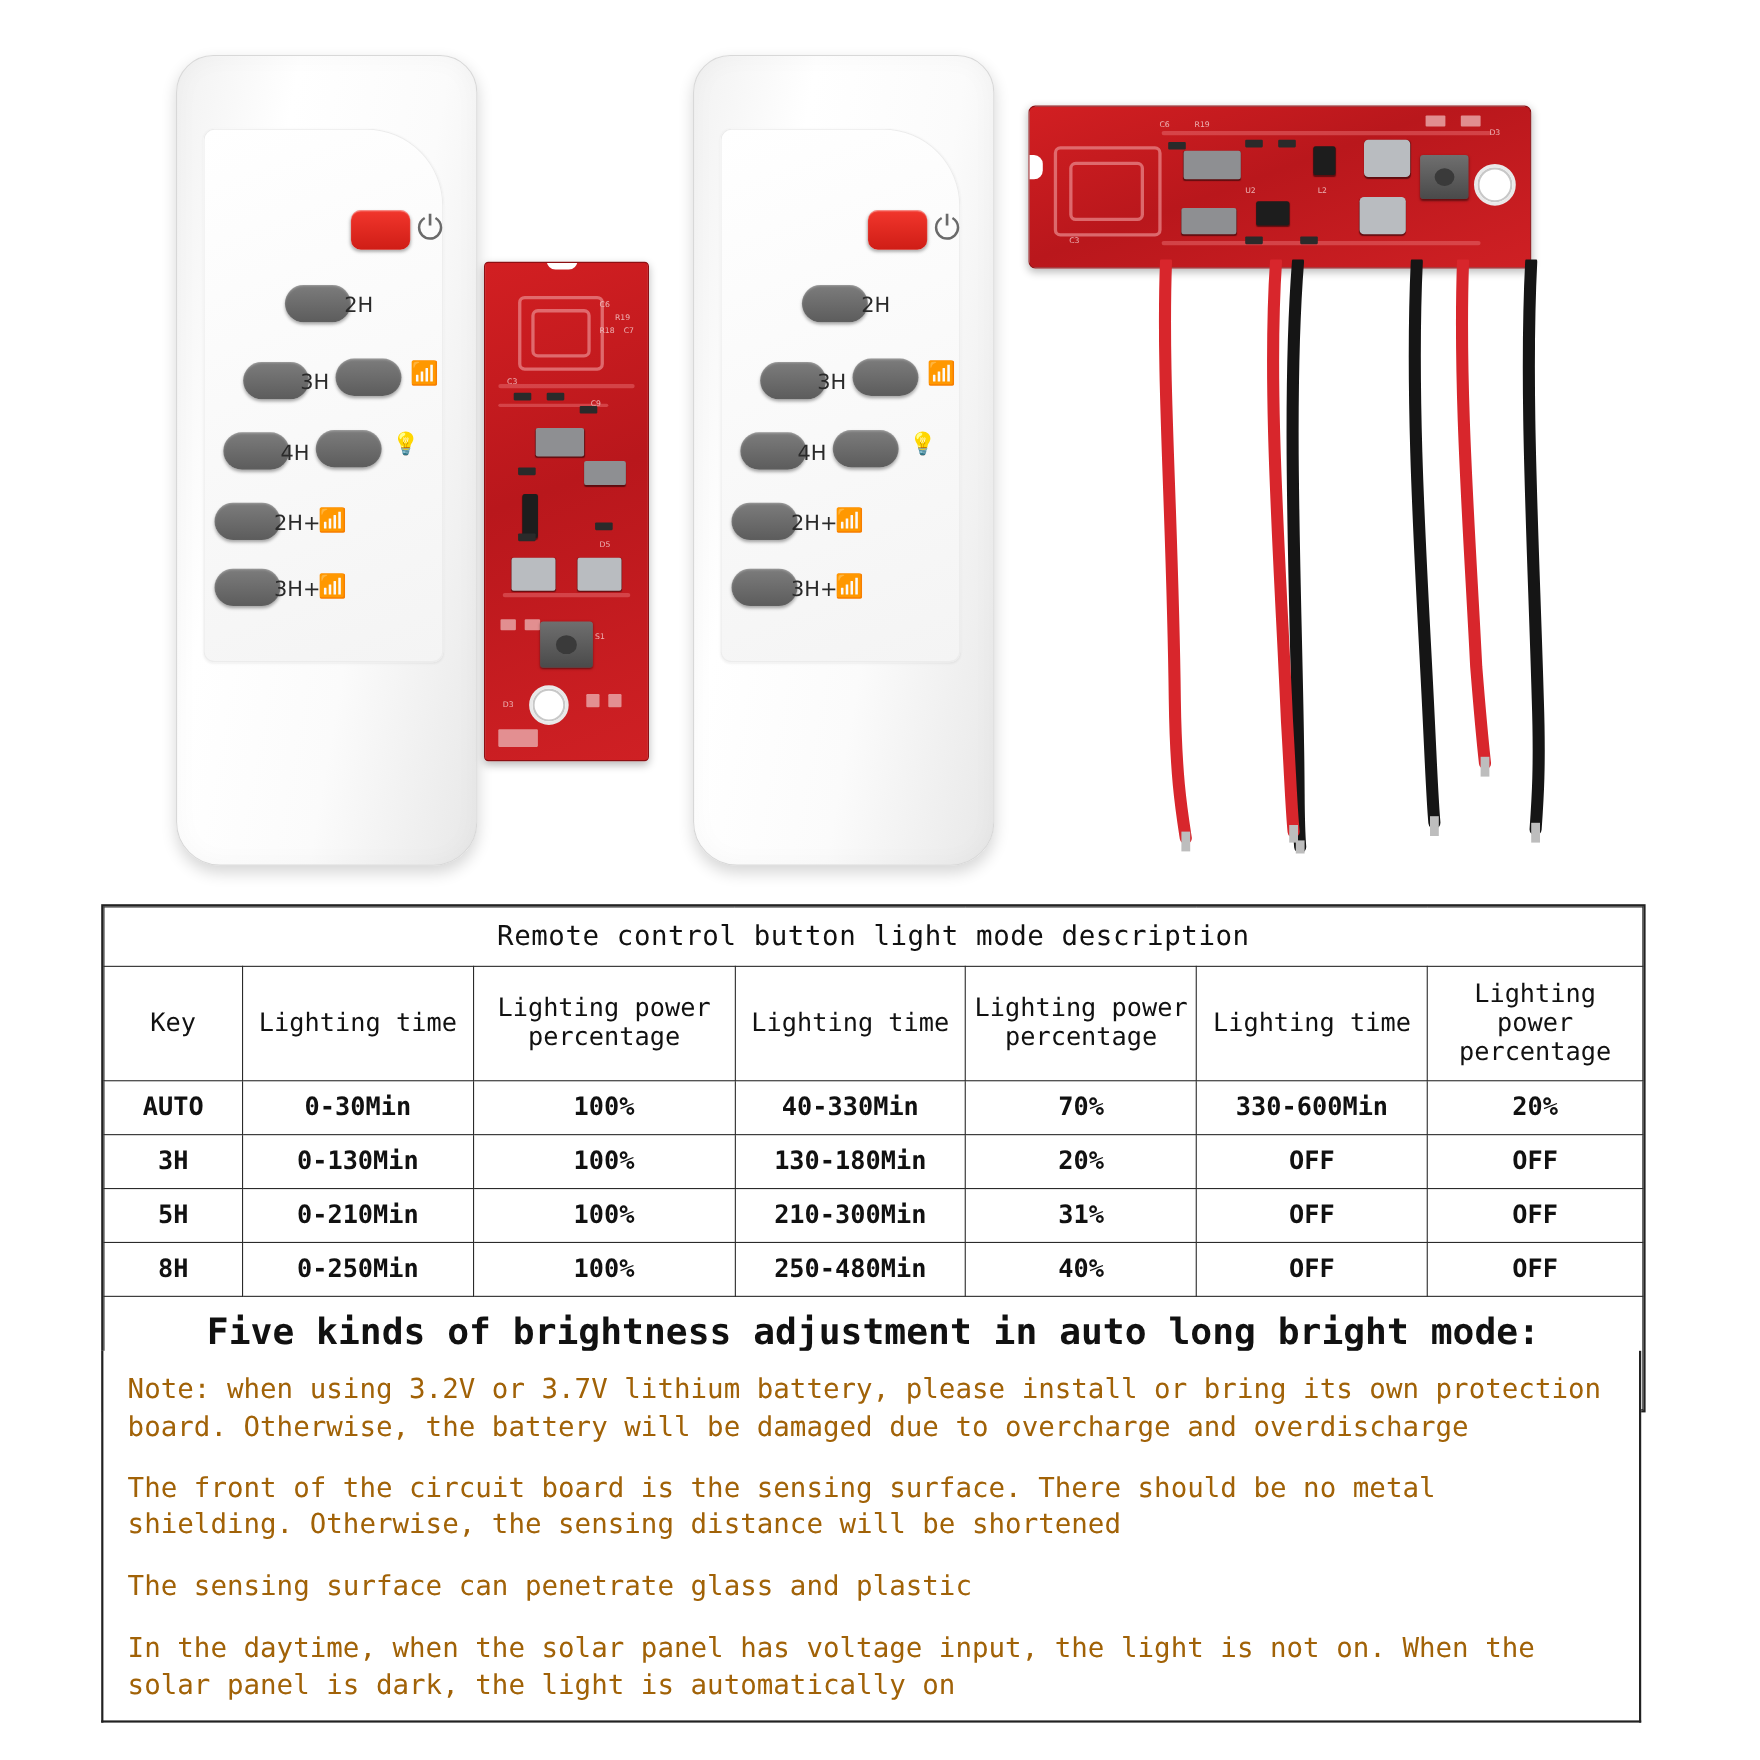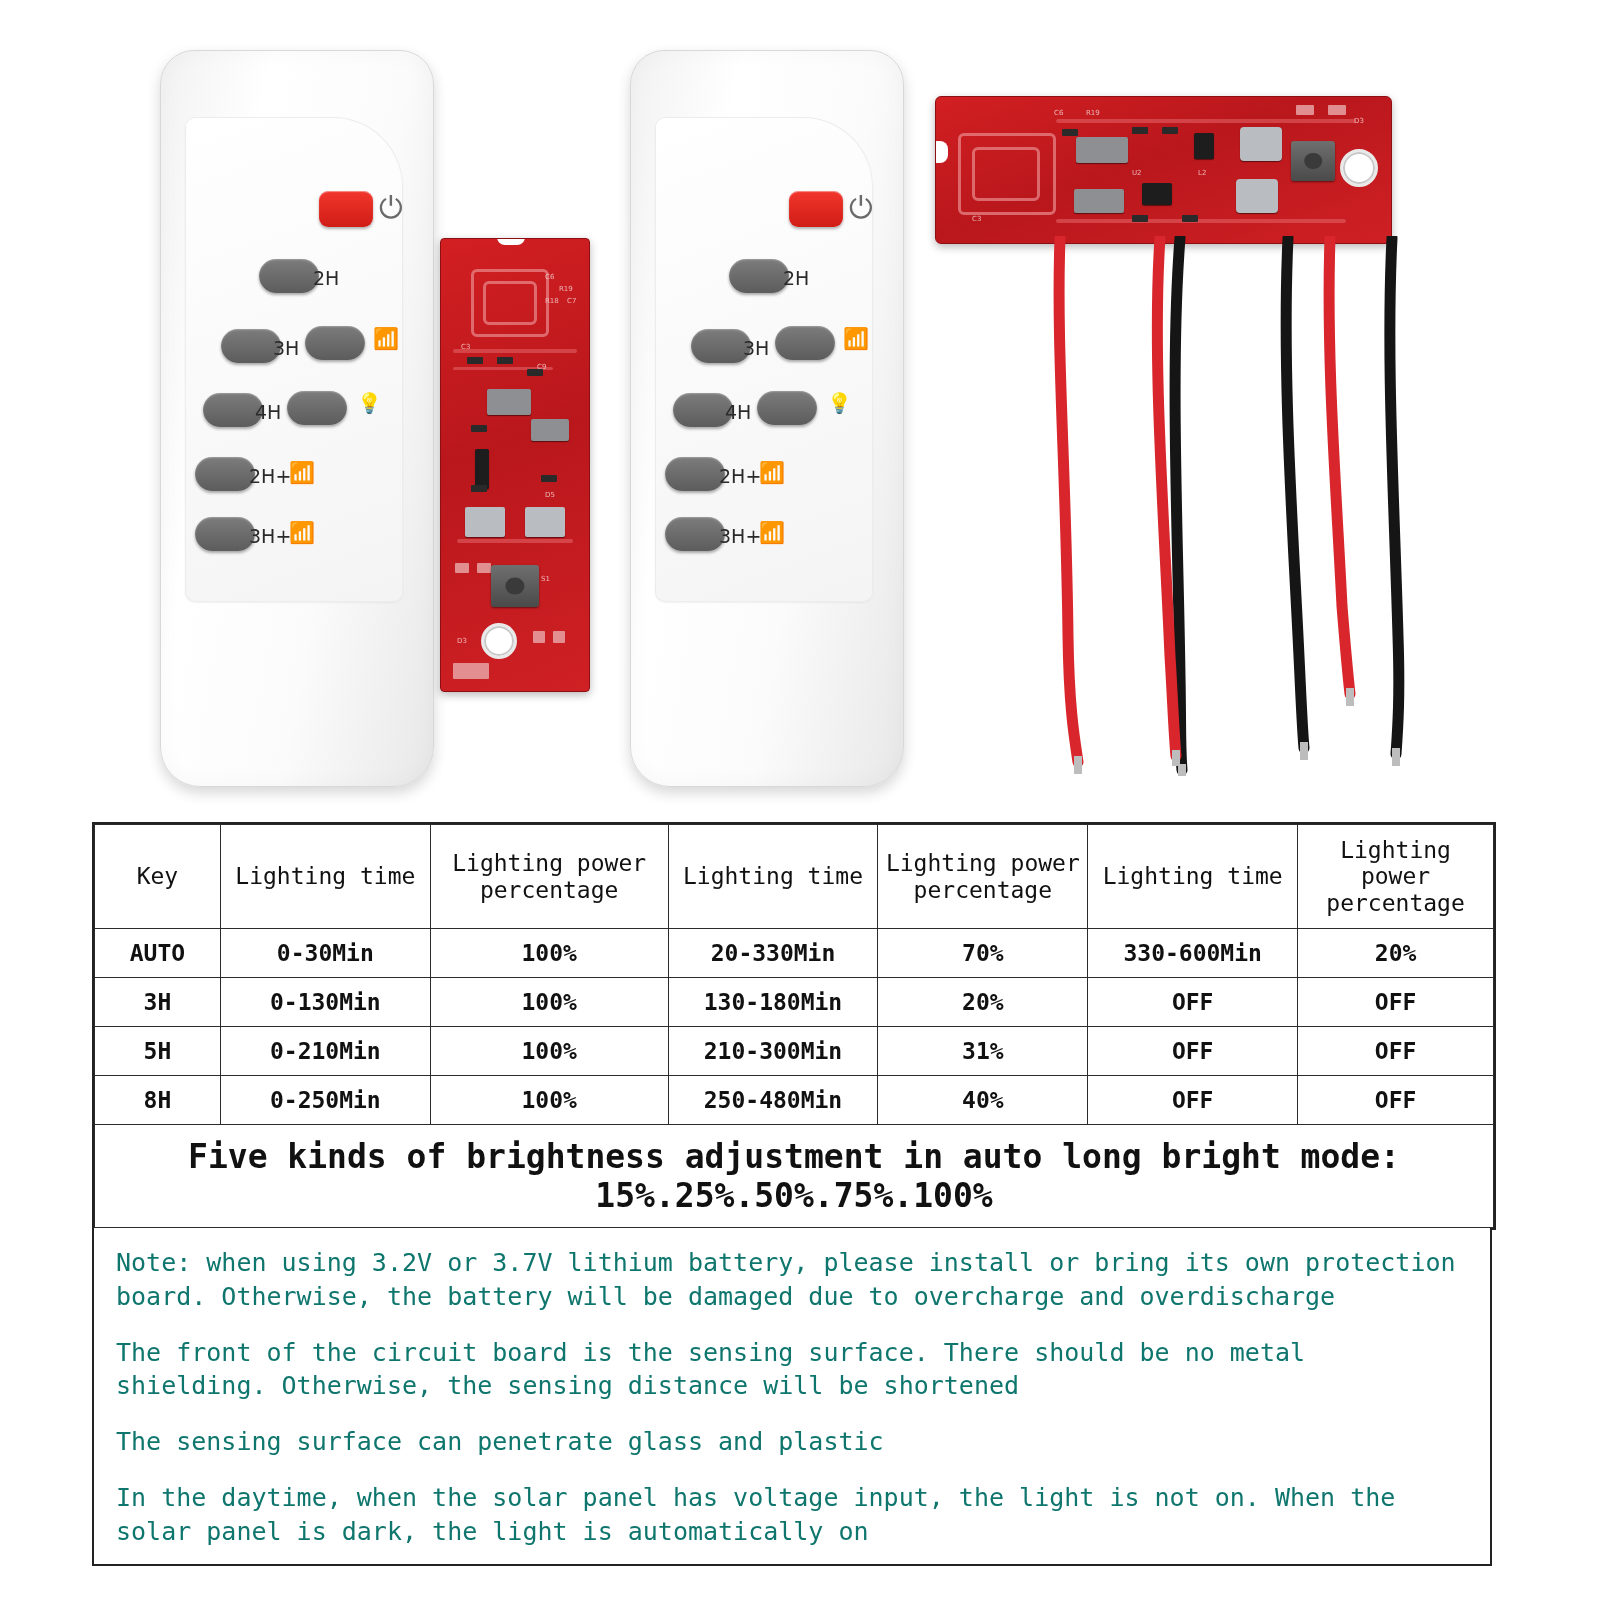--- a/index.html
+++ b/index.html
@@ -124,21 +124,21 @@
     position:absolute;
     left:92px;top:1228px;width:1400px;
     border:2px solid #222;border-top:none;
     background:#fff;
     padding:18px 22px 16px 22px;
     box-sizing:border-box;
   }
   .notes p{
     margin:0 0 22px 0;
     font-family:"DejaVu Sans Mono", monospace;
-    font-size:25px;line-height:1.35;color:#0f766e;
+    font-size:25px;line-height:1.35;color:#a16207;
   }
   .notes p:last-child{margin-bottom:0;}
 </style>
 </head>
 <body>
 
 <div class="stage">
 
   <div class="remote" style="left:160px;top:50px;width:272px;height:735px;">
     <div class="face"></div>
@@ -273,35 +273,38 @@
     <rect x="142" y="514" width="8" height="16" fill="#bdbdbd"></rect>
     <rect x="270" y="506" width="8" height="18" fill="#bdbdbd"></rect>
     <rect x="316" y="452" width="8" height="18" fill="#bdbdbd"></rect>
     <rect x="362" y="512" width="8" height="18" fill="#bdbdbd"></rect>
   </svg>
 
   <div class="tablewrap">
     <table>
       <thead>
         <tr>
+          <td class="ttl" colspan="7">Remote control button light mode description</td>
+        </tr>
+        <tr>
           <td style="width:9%">Key</td>
           <td style="width:15%">Lighting time</td>
           <td style="width:17%">Lighting power percentage</td>
           <td style="width:15%">Lighting time</td>
           <td style="width:15%">Lighting power percentage</td>
           <td style="width:15%">Lighting time</td>
           <td style="width:14%">Lighting power percentage</td>
         </tr>
       </thead>
       <tbody>
         <tr>
           <td>AUTO</td>
           <td>0-30Min</td>
           <td>100%</td>
-          <td>20-330Min</td>
+          <td>40-330Min</td>
           <td>70%</td>
           <td>330-600Min</td>
           <td>20%</td>
         </tr>
         <tr>
           <td>3H</td>
           <td>0-130Min</td>
           <td>100%</td>
           <td>130-180Min</td>
           <td>20%</td>

